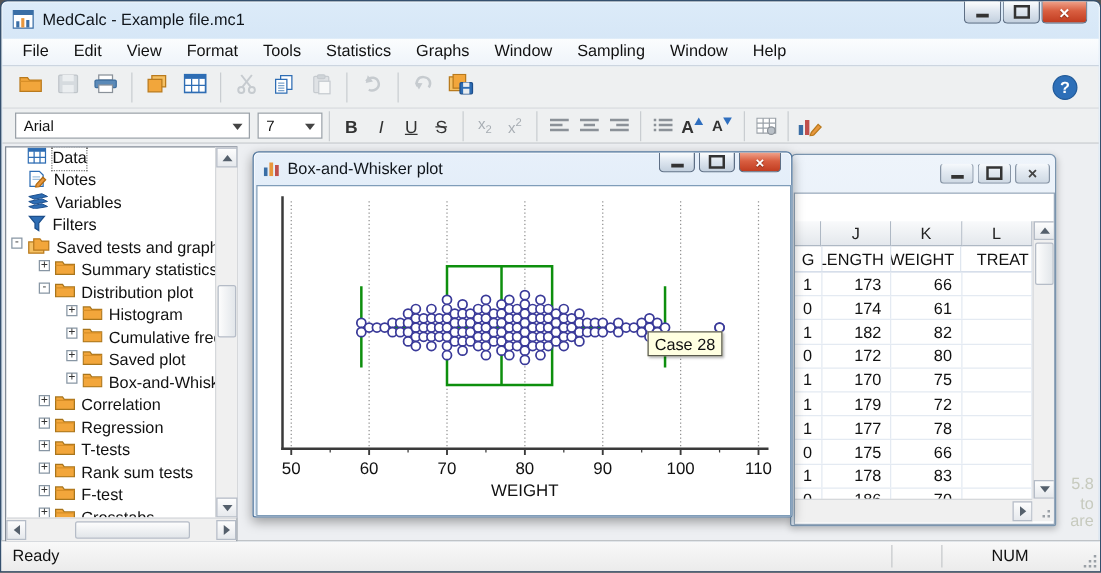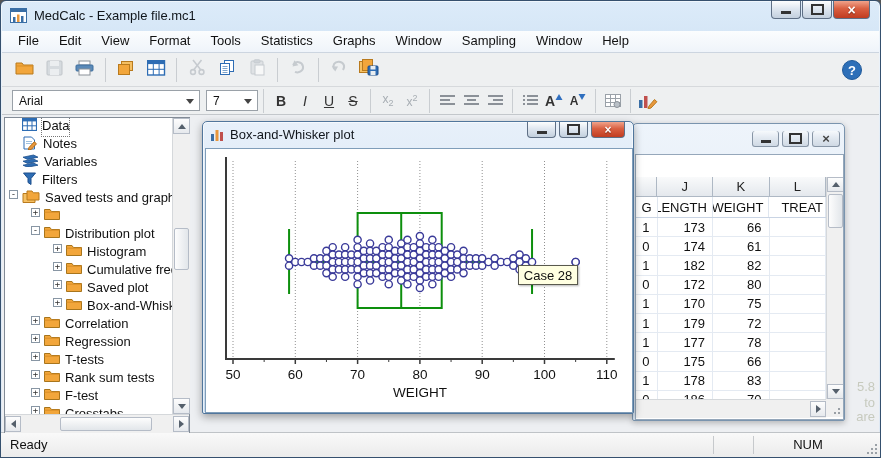--- a/index.html
+++ b/index.html
@@ -415,20 +415,21 @@
             <span class="tree-label">Saved tests and graphs</span>
           </div>
           <div class="tree-row" style="padding-left: 26px;">
             <span class="exp">+</span>
             <span class="tree-ico">
               <svg width="16" height="12">
                 <path d="M0.5 1.5 h5.5 l1.4 2 h8.1 V11.5 H0.5 z" fill="#f2a63b" stroke="#a8751c"></path>
                 <path d="M0.5 4.2 H15.5" stroke="#d98f27"></path>
               </svg>
             </span>
+            <span class="tree-label">Summary statistics</span>
           </div>
           <div class="tree-row" style="padding-left: 26px;">
             <span class="exp">-</span>
             <span class="tree-ico">
               <svg width="16" height="12">
                 <path d="M0.5 1.5 h5.5 l1.4 2 h8.1 V11.5 H0.5 z" fill="#f2a63b" stroke="#a8751c"></path>
                 <path d="M0.5 4.2 H15.5" stroke="#d98f27"></path>
               </svg>
             </span>
             <span class="tree-label">Distribution plot</span>

